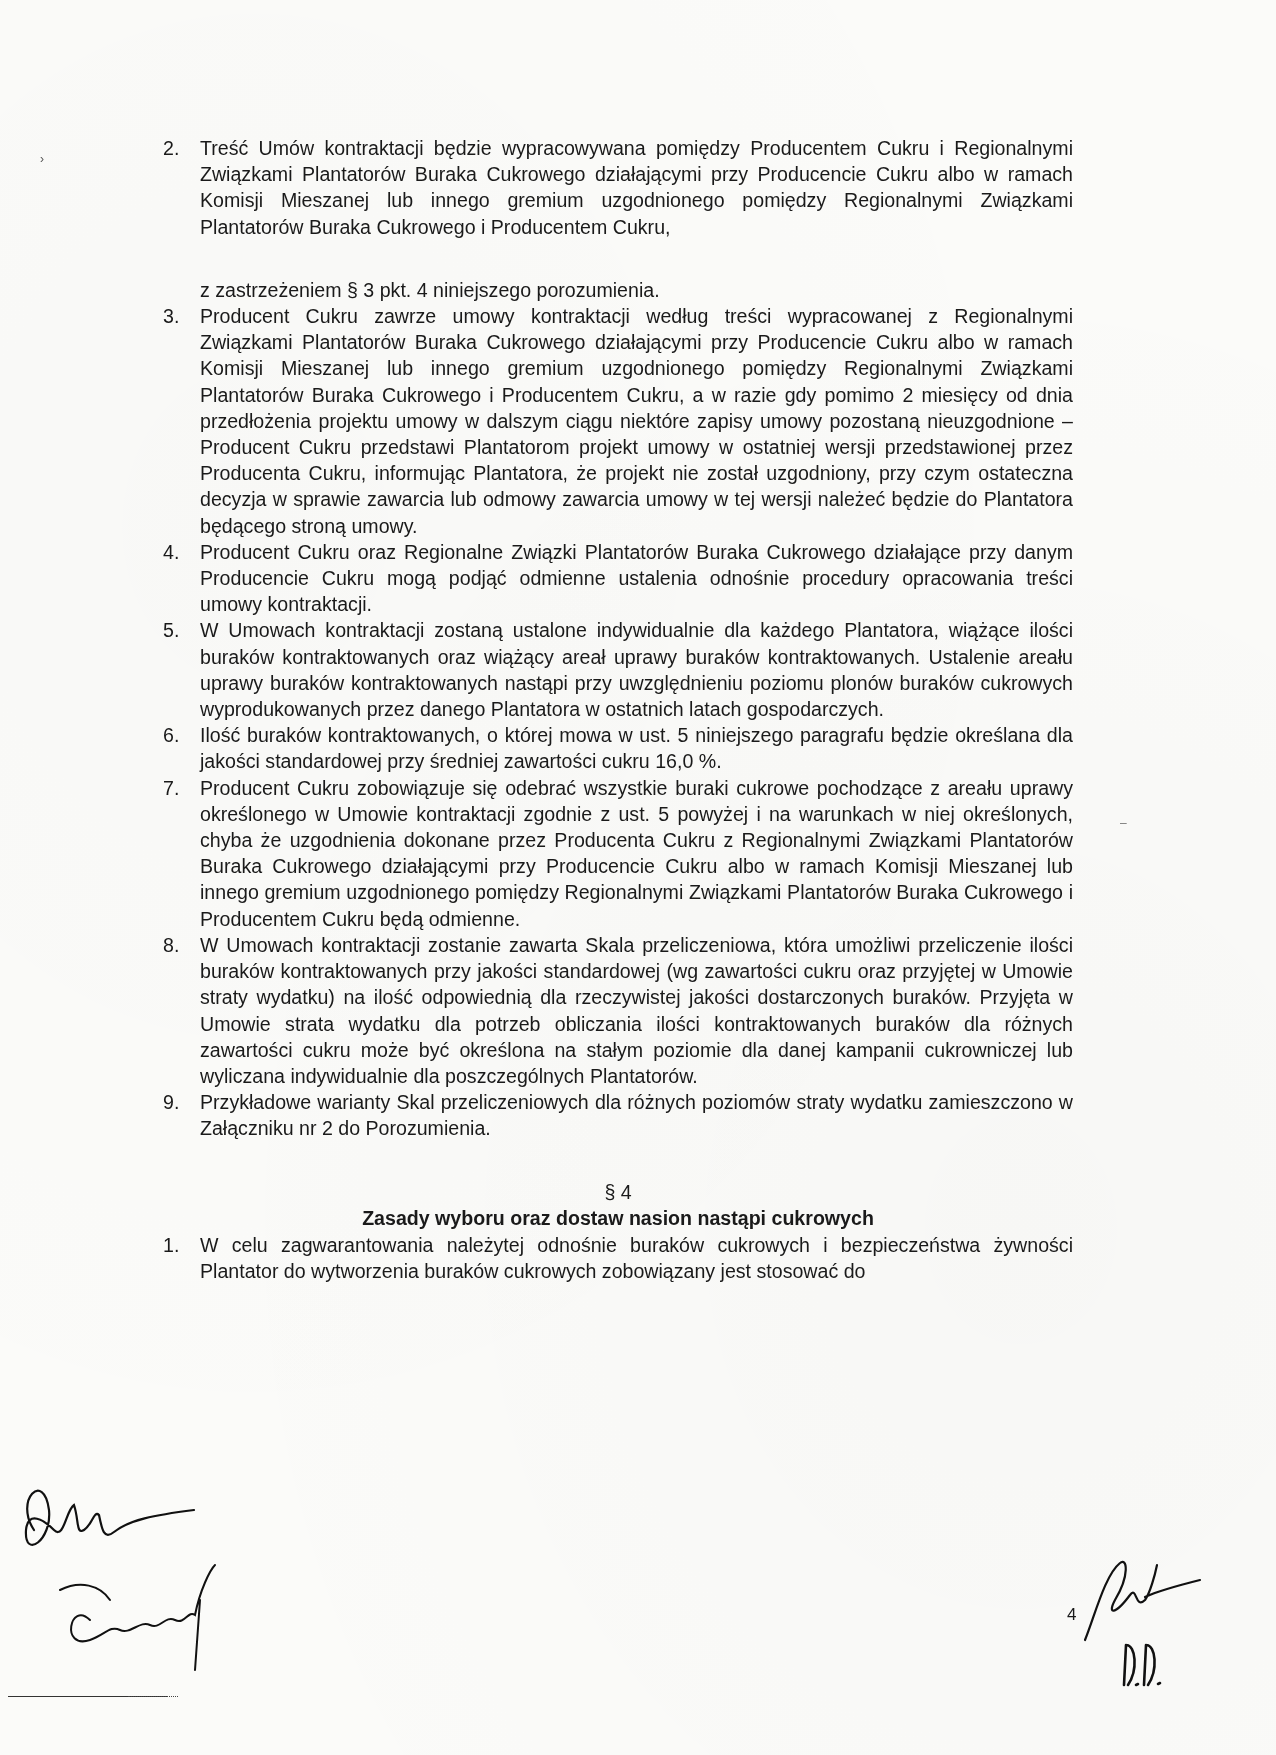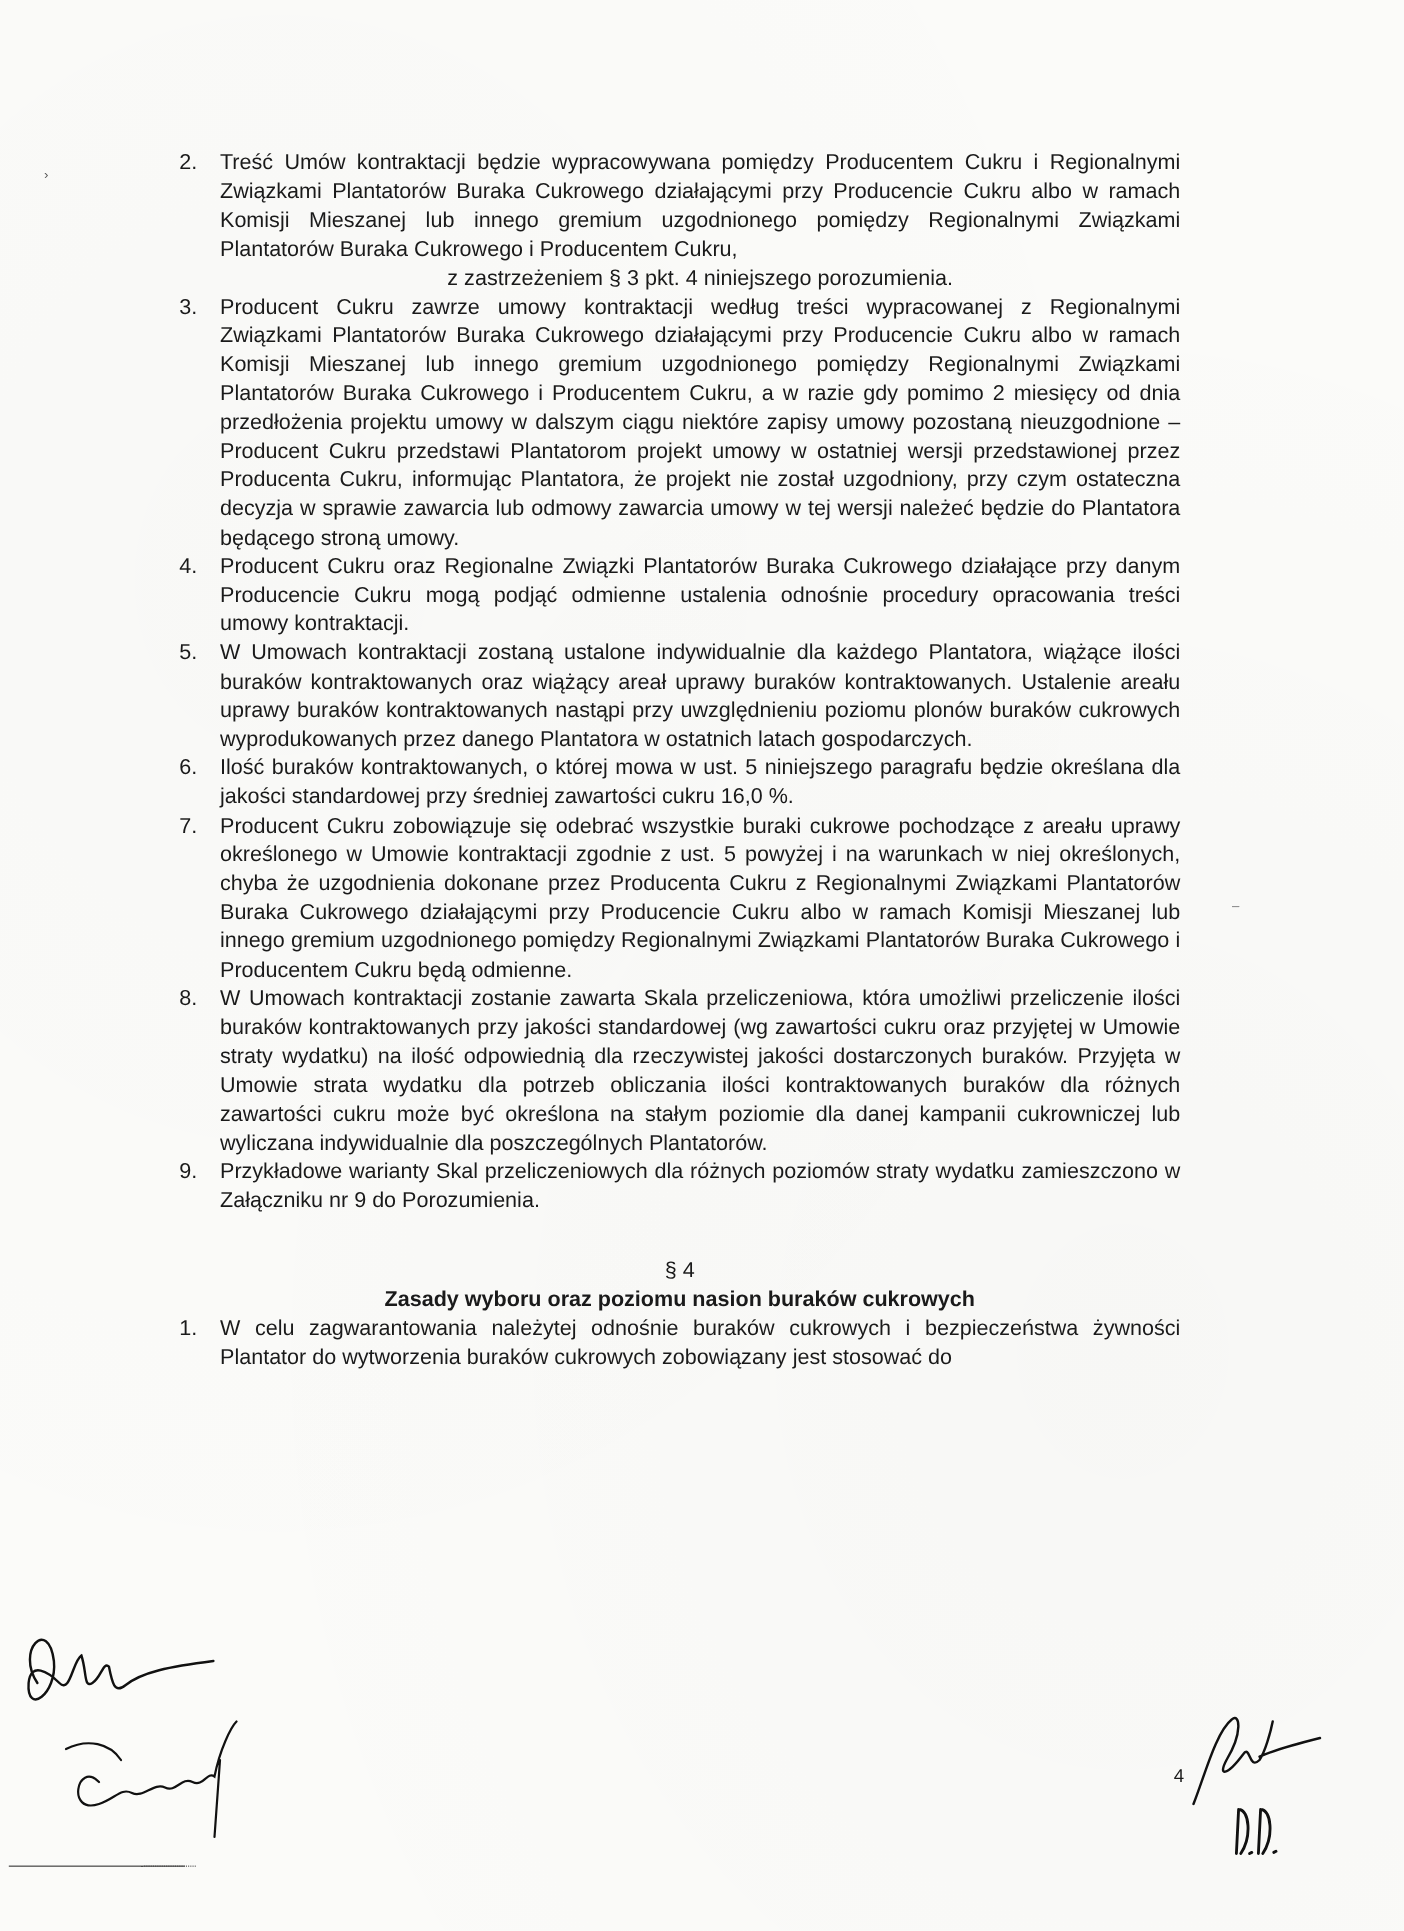--- a/index.html
+++ b/index.html
@@ -20,21 +20,21 @@
       pointer-events: none;
     }
     .content {
       position: absolute; left: 163px; top: 135px; width: 910px;
       font-size: 19.6px; line-height: 26.2px;
       font-stretch: condensed;
     }
     ol.clauses { list-style: none; margin: 0; padding: 0; }
     ol.clauses li { position: relative; padding-left: 37px; text-align: justify; }
     ol.clauses li .num { position: absolute; left: 0; top: 0; }
-    .trail { display: block; text-align: center; }
+    .trail { display: block; text-align: left; margin-top: 37px; }
     .section-head {
       text-align: center; margin-top: 38px;
     }
     .section-mark { display: block; font-size: 19.6px; line-height: 24px; }
     .section-title { display: block; font-weight: bold; font-size: 19.6px; line-height: 28px; }
     .section4-list { margin-top: 26px; }
     .sig { position: absolute; }
     .sig svg { display: block; }
     .page-number {
       position: absolute; left: 1067px; top: 1605px; font-size: 17px;
@@ -84,27 +84,27 @@
       <li>
         <span class="num">7.</span>
         <span>Producent Cukru zobowiązuje się odebrać wszystkie buraki cukrowe pochodzące z areału uprawy określonego w Umowie kontraktacji zgodnie z ust. 5 powyżej i na warunkach w niej określonych, chyba że uzgodnienia dokonane przez Producenta Cukru z Regionalnymi Związkami Plantatorów Buraka Cukrowego działającymi przy Producencie Cukru albo w ramach Komisji Mieszanej lub innego gremium uzgodnionego pomiędzy Regionalnymi Związkami Plantatorów Buraka Cukrowego i Producentem Cukru będą odmienne.</span>
       </li>
       <li>
         <span class="num">8.</span>
         <span>W Umowach kontraktacji zostanie zawarta Skala przeliczeniowa, która umożliwi przeliczenie ilości buraków kontraktowanych przy jakości standardowej (wg zawartości cukru oraz przyjętej w Umowie straty wydatku) na ilość odpowiednią dla rzeczywistej jakości dostarczonych buraków. Przyjęta w Umowie strata wydatku dla potrzeb obliczania ilości kontraktowanych buraków dla różnych zawartości cukru może być określona na stałym poziomie dla danej kampanii cukrowniczej lub wyliczana indywidualnie dla poszczególnych Plantatorów.</span>
       </li>
       <li>
         <span class="num">9.</span>
-        <span>Przykładowe warianty Skal przeliczeniowych dla różnych poziomów straty wydatku zamieszczono w Załączniku nr 9 do Porozumienia.</span>
+        <span>Przykładowe warianty Skal przeliczeniowych dla różnych poziomów straty wydatku zamieszczono w Załączniku nr 2 do Porozumienia.</span>
       </li>
     </ol>
 
     <div class="section-head">
       <span class="section-mark">§ 4</span>
-      <span class="section-title">Zasady wyboru oraz poziomu nasion buraków cukrowych</span>
+      <span class="section-title">Zasady wyboru oraz dostaw nasion nastąpi cukrowych</span>
     </div>
 
     <ol class="clauses section4-list">
       <li>
         <span class="num">1.</span>
         <span>W celu zagwarantowania należytej odnośnie buraków cukrowych i bezpieczeństwa żywności Plantator do wytworzenia buraków cukrowych zobowiązany jest stosować do</span>
       </li>
     </ol>
   </div>
 

